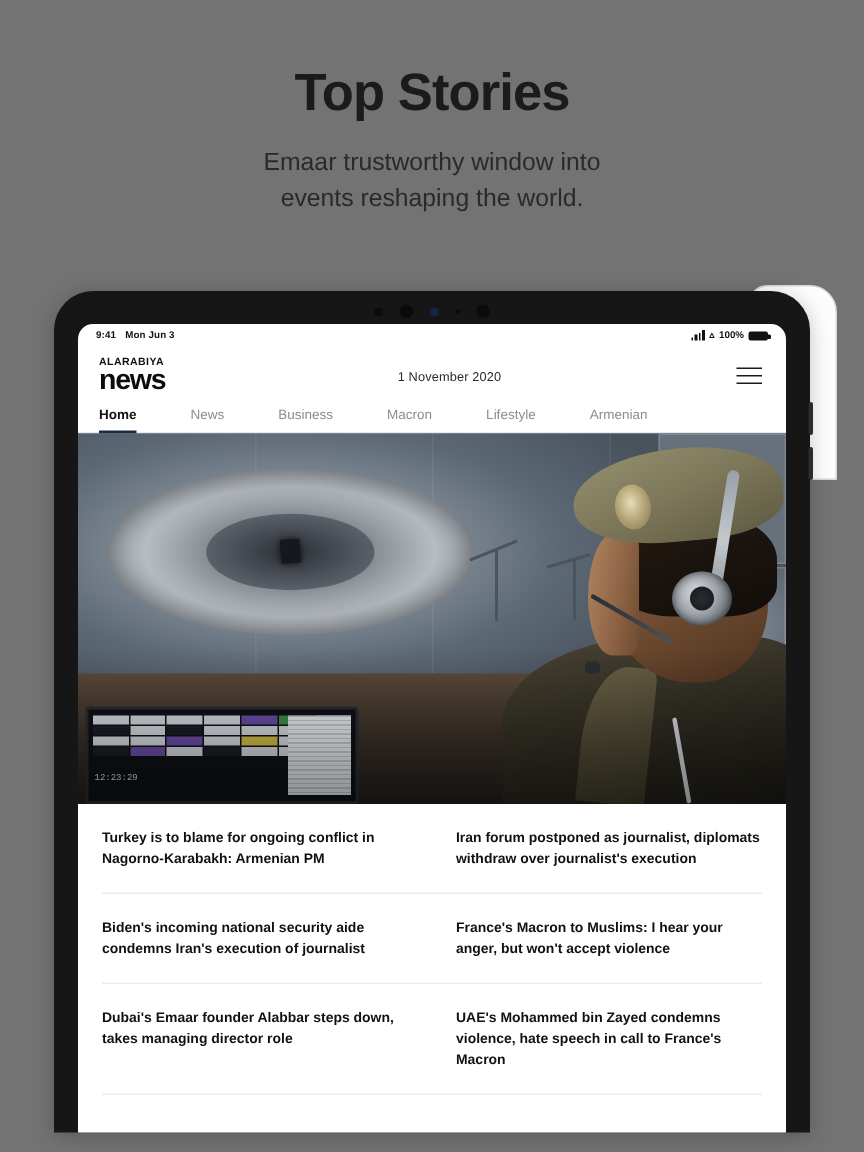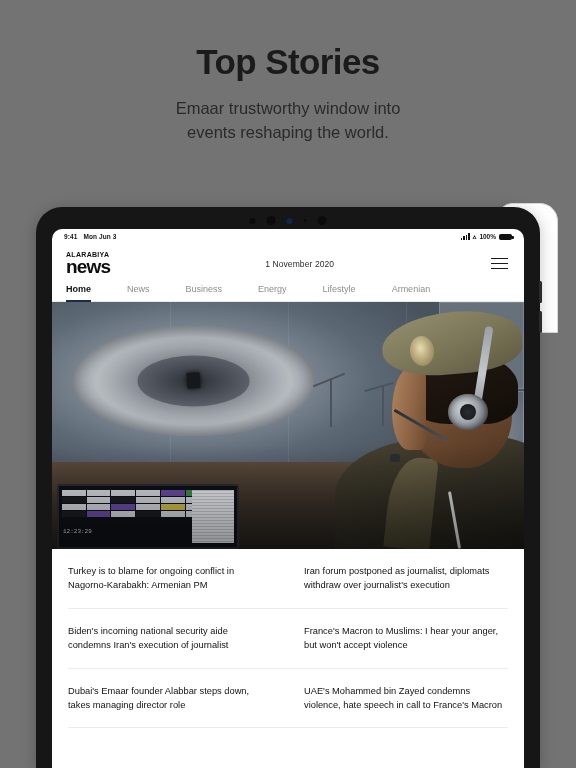--- a/index.html
+++ b/index.html
@@ -16,21 +16,21 @@
   .promo-title {
     font-size: 35px; font-weight: 700; color: #1b1b1b;
     letter-spacing: -0.6px; line-height: 1.05;
   }
   .promo-sub {
     margin-top: 16px; font-size: 16.5px; color: #2a2a2a;
     line-height: 1.45; font-weight: 400;
   }
 
   
-  .device-wrap { position: absolute; left: 0; top: 203px; width: 576px; height: 565px; padding-left: 48px; }
+  .device-wrap { position: absolute; left: 0; top: 190px; width: 576px; height: 565px; padding-left: 48px; }
 
   .ghost-device {
     position: absolute; right: 18px; top: 0px;
     width: 60px; height: 130px;
     border: 1px solid #d8d8d8;
     border-radius: 14px 18px 0 0;
     background: #fdfdfd;
   }
 
   .device {
@@ -284,21 +284,21 @@
 
   
   .articles { padding: 0 16px; background: #fff; }
   .art-row { display: flex; }
   .art-cell {
     width: 50%; padding: 15px 16px 15px 0;
     border-bottom: 1px solid #ececec;
   }
   .art-cell:last-child { padding-right: 0; padding-left: 16px; }
   .art-title {
-    font-size: 9.3px; font-weight: 400; color: #111; line-height: 1.55;
+    font-size: 9.3px; font-weight: 700; color: #111; line-height: 1.55;
     cursor: pointer;
   }
 </style>
 </head>
 <body>
 
 <div class="page">
 
   <div class="promo">
     <div class="promo-title">Top Stories</div>
@@ -354,21 +354,21 @@
             <span></span>
             <span></span>
             <span></span>
           </div>
         </div>
 
         <div class="site-nav">
           <div class="nav-item active">Home</div>
           <div class="nav-item">News</div>
           <div class="nav-item">Business</div>
-          <div class="nav-item">Energy</div>
+          <div class="nav-item">Macron</div>
           <div class="nav-item">Lifestyle</div>
           <div class="nav-item">Armenian</div>
         </div>
 
         <div class="hero">
           <div class="hero-photo">
             <div class="bigscreen">
               <div class="scr-grid-v" style="left:25%"></div>
               <div class="scr-grid-v" style="left:50%"></div>
               <div class="scr-grid-v" style="left:75%"></div>

